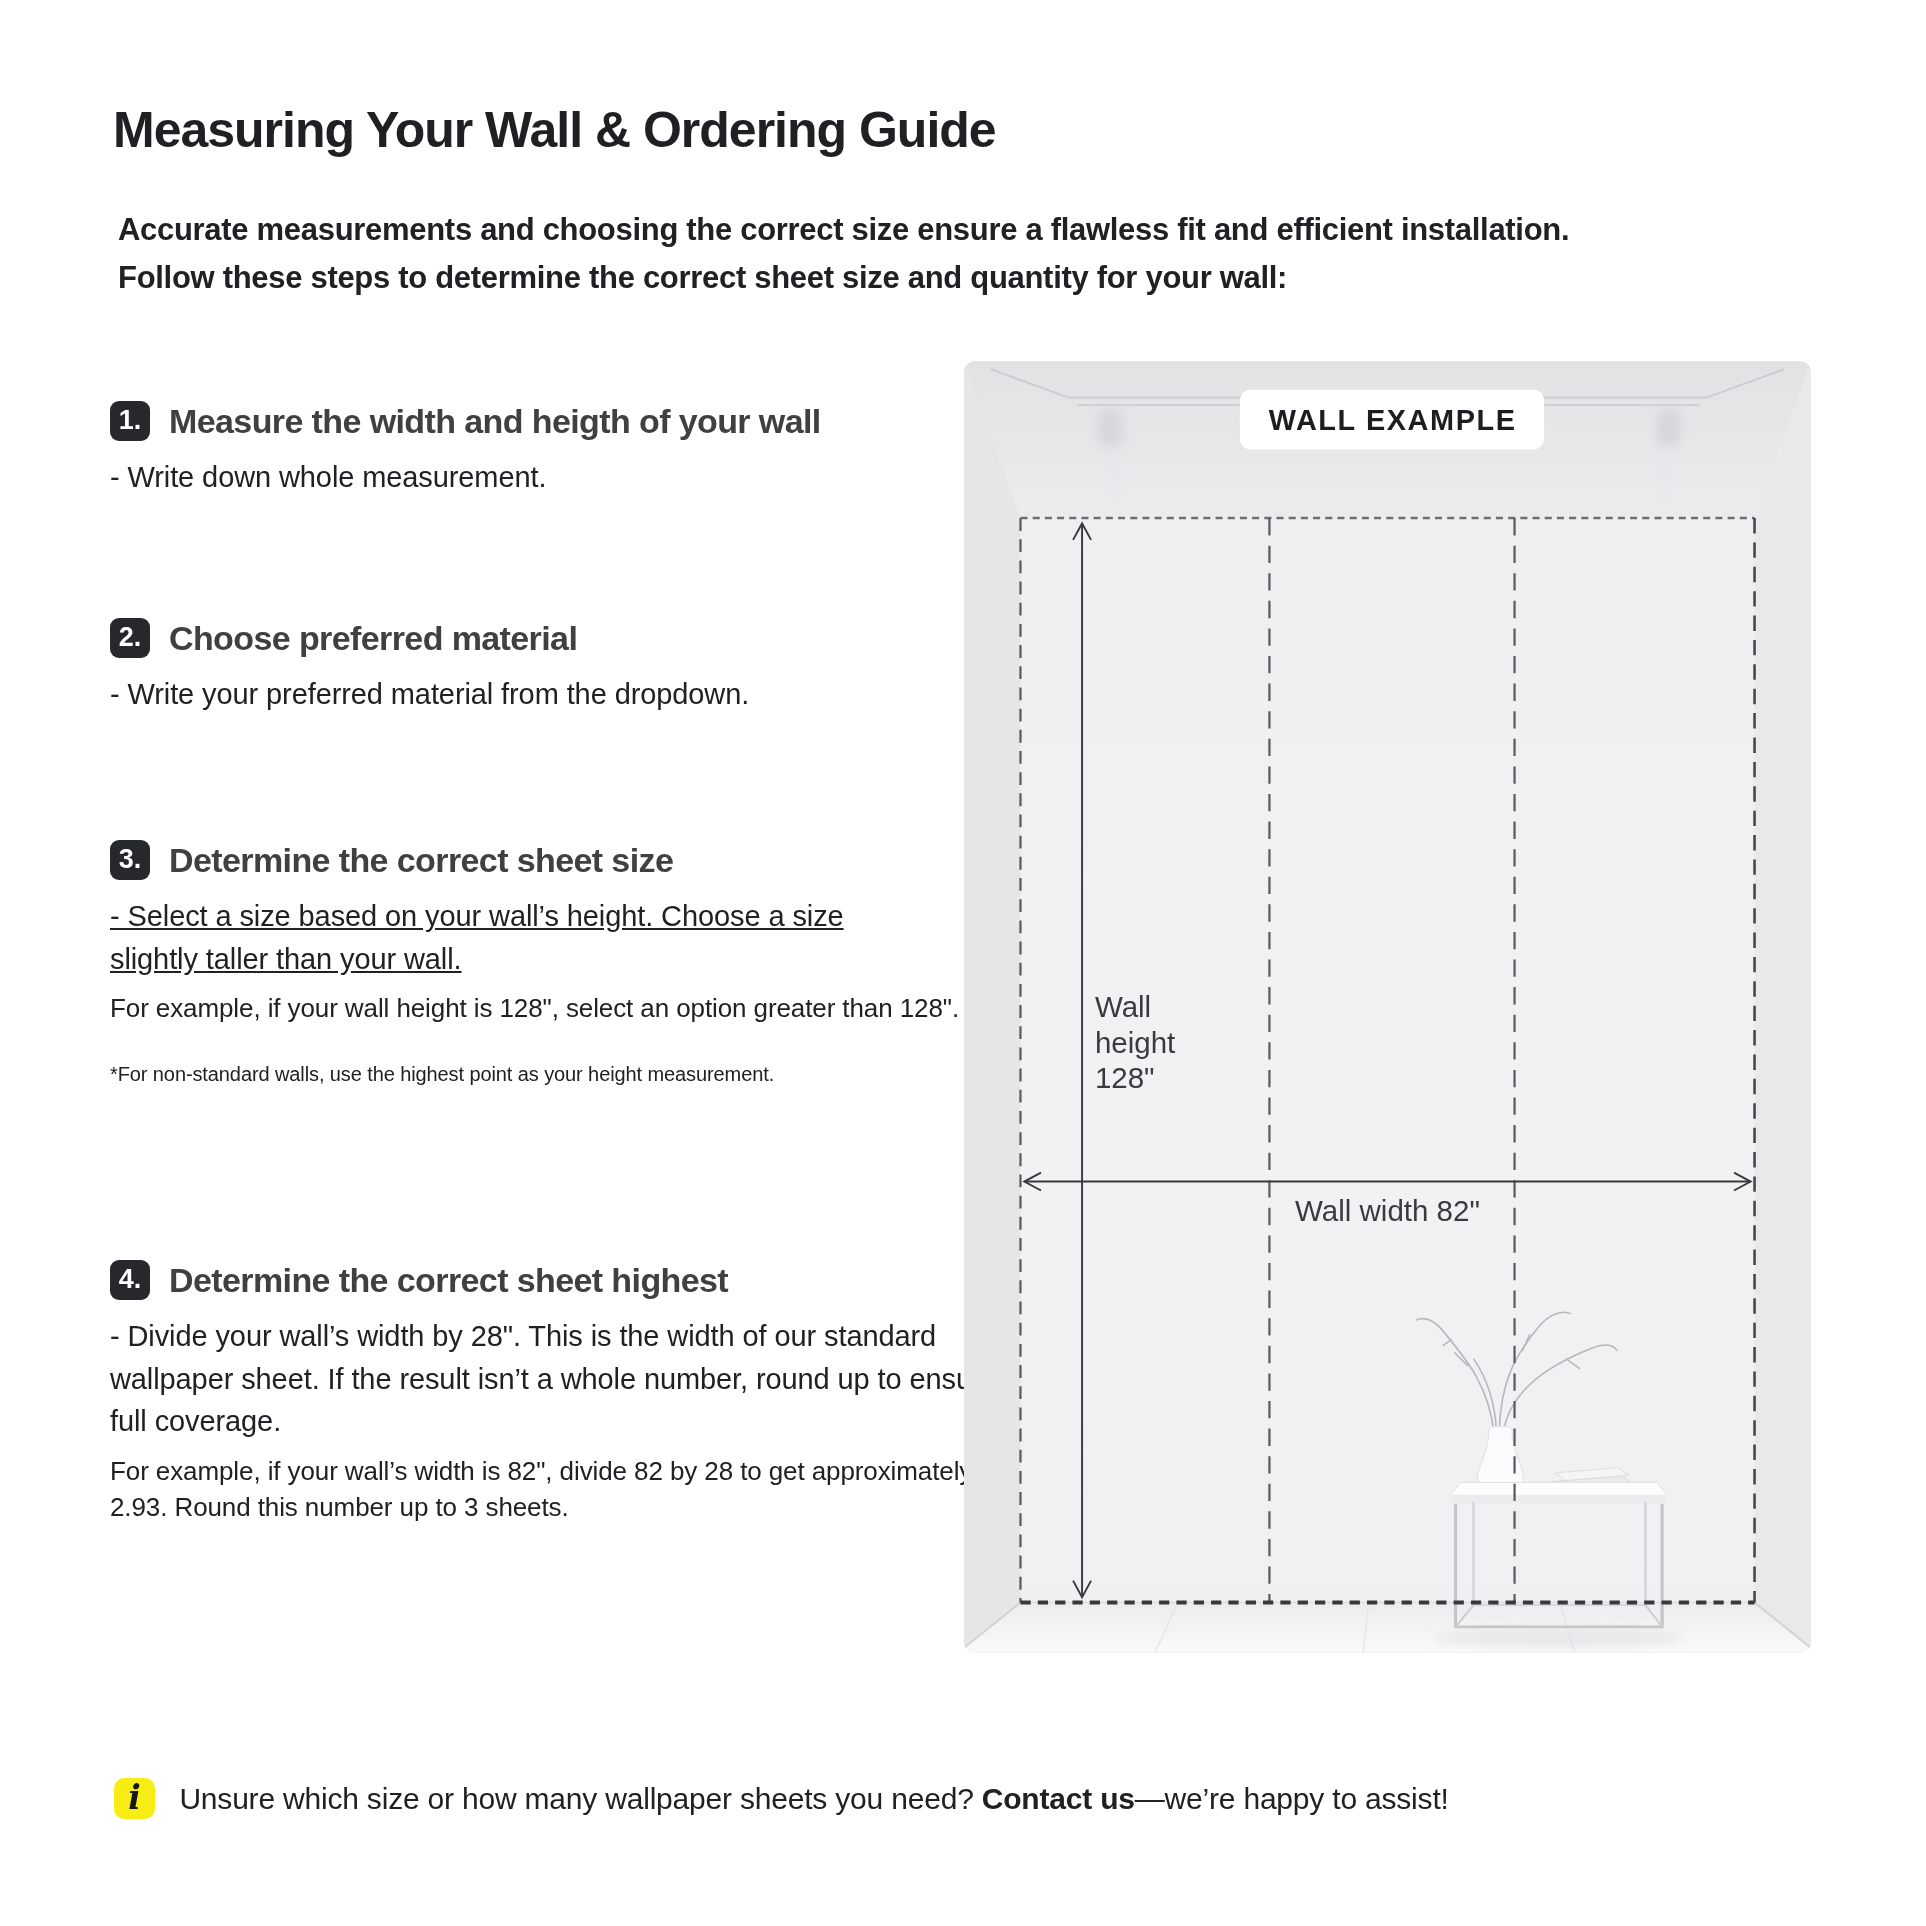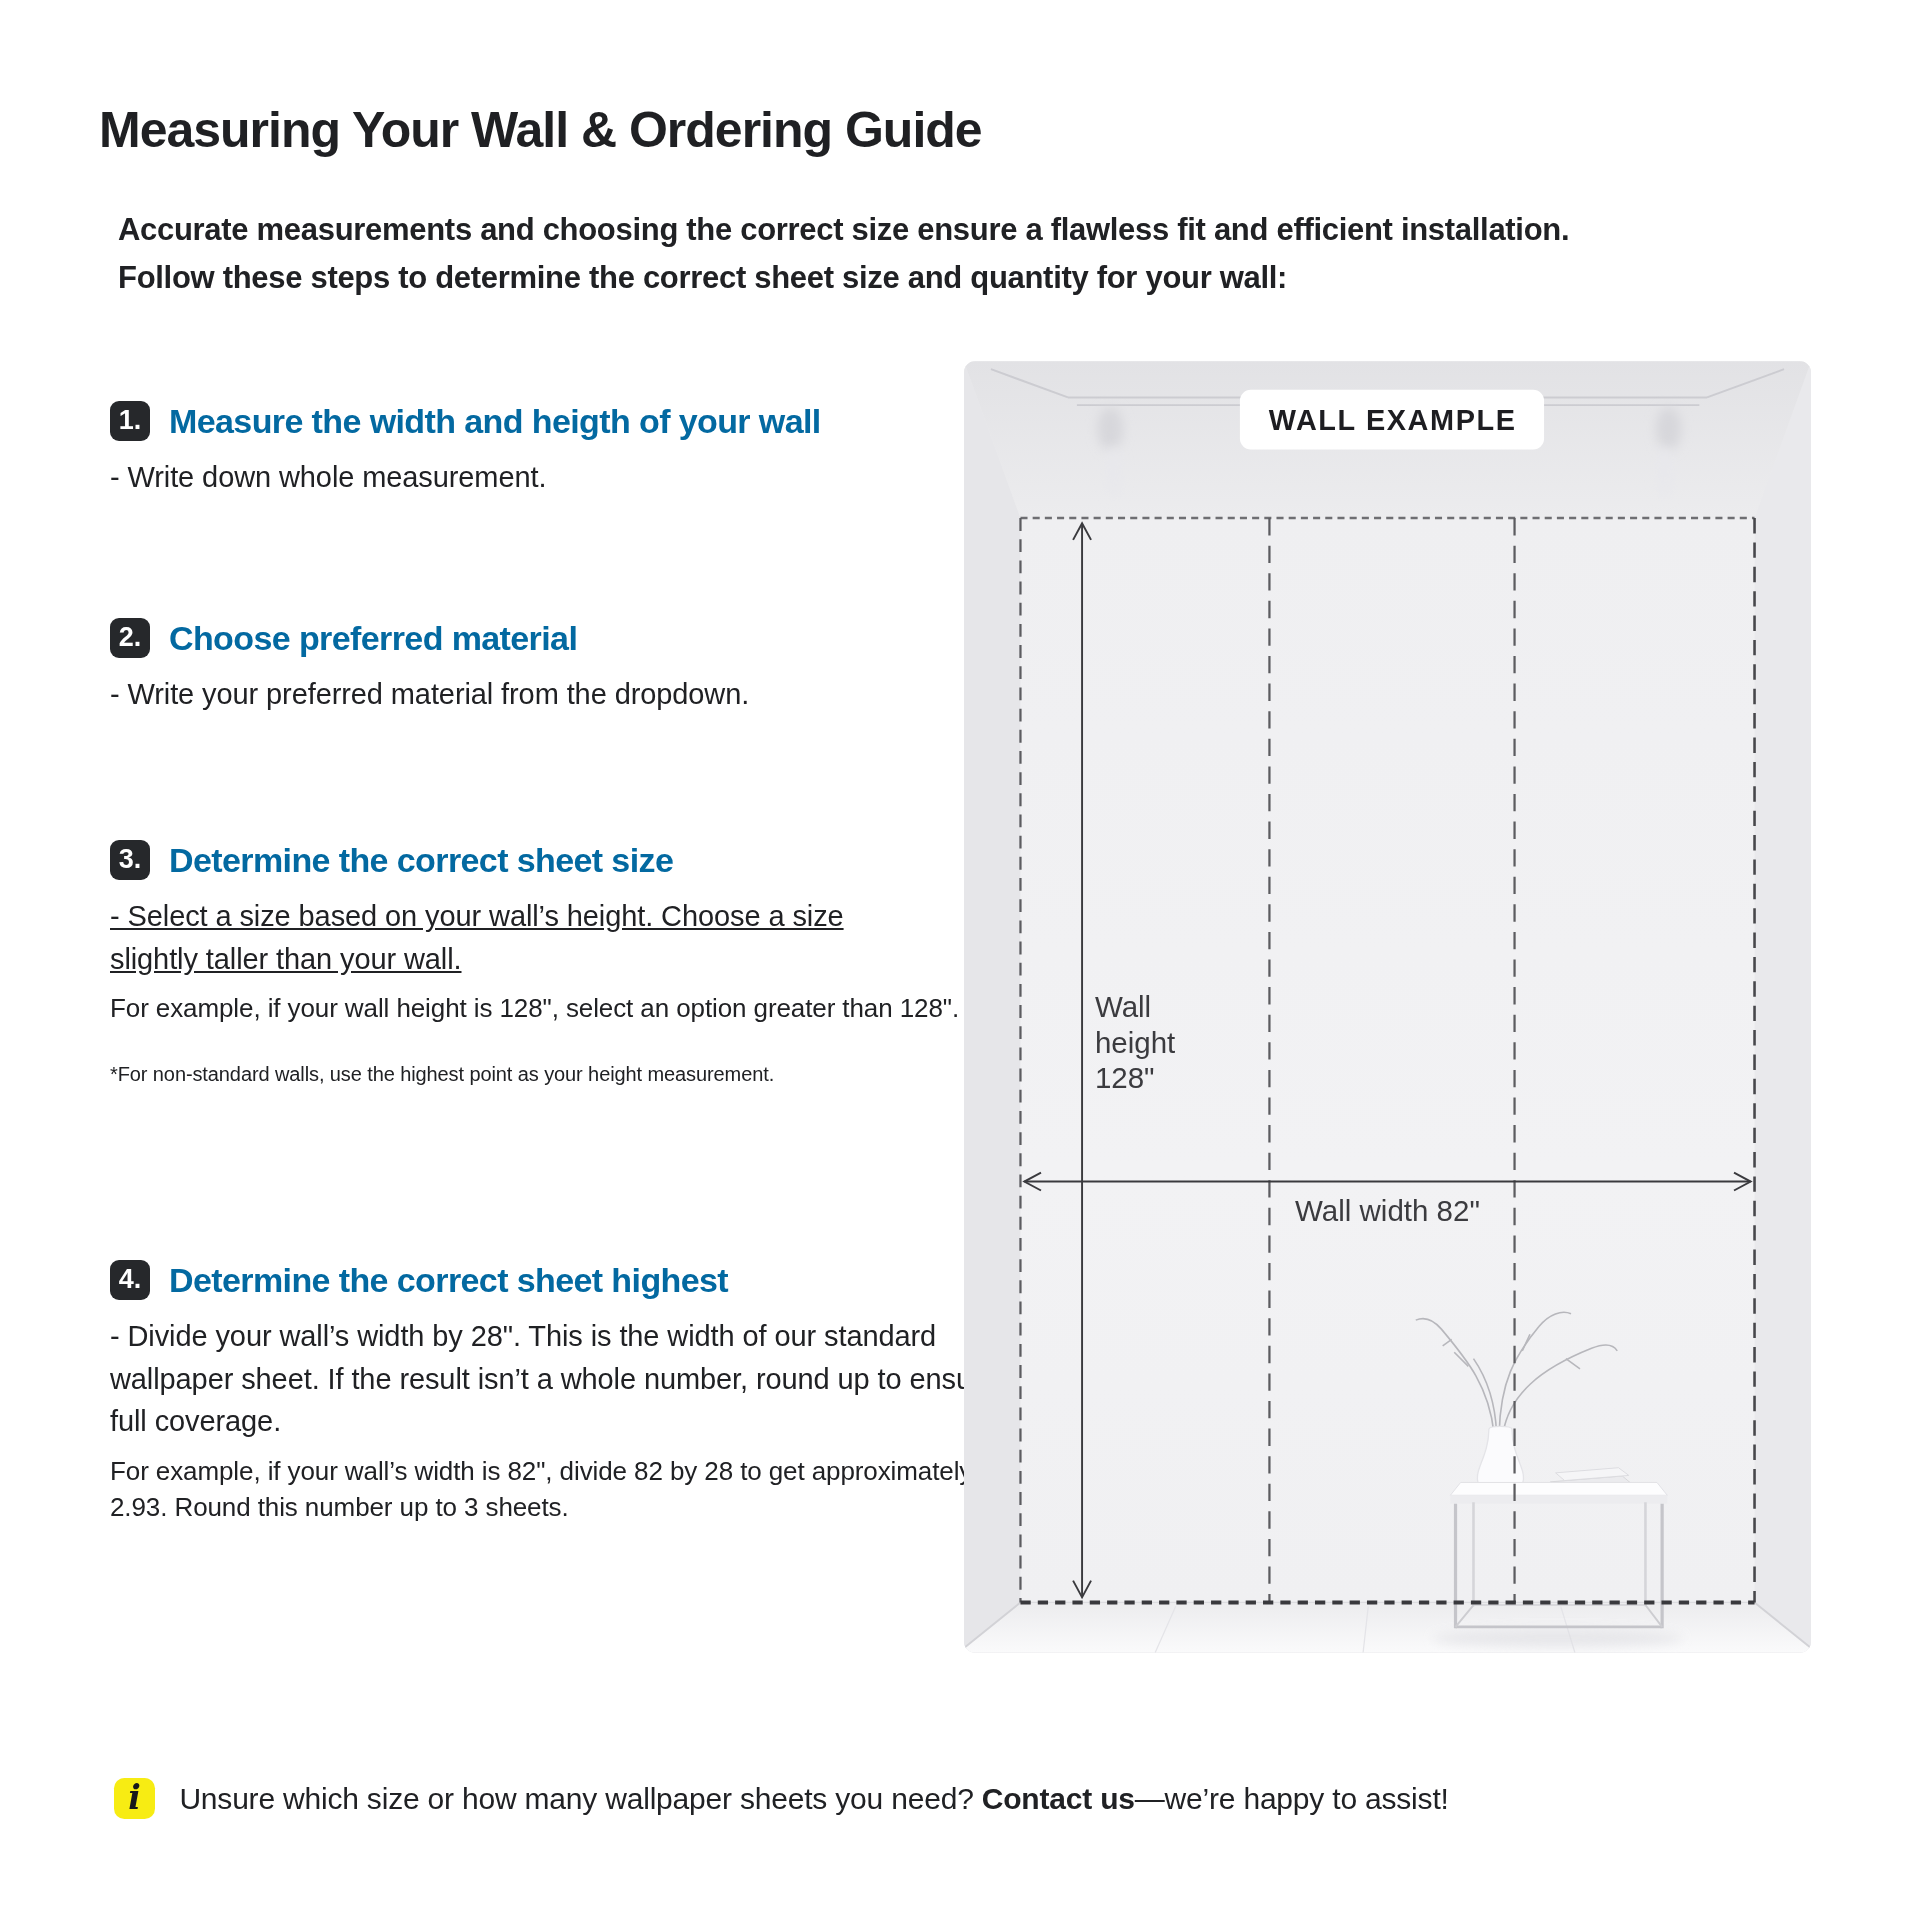--- a/index.html
+++ b/index.html
@@ -2,37 +2,37 @@
 <html style="font-size:10.3px"><head>
 <meta charset="utf-8">
 <style>
   html,body{margin:0;padding:0;}
   body{
     width:1926px;height:1926px;position:relative;overflow:hidden;
     background:#ffffff;color:#202124;
     font-family:"Liberation Sans","DejaVu Sans",sans-serif;
   }
   .page-title{
-    position:absolute;left:99px;top:101px;margin:0;
+    position:absolute;left:113px;top:101px;margin:0;
     font-size:50px;font-weight:700;letter-spacing:-1px;color:#1f2023;
   }
   .intro{
     position:absolute;left:110px;top:198px;margin:8px;width:1746px;
     font-size:31px;font-weight:700;line-height:1.56;letter-spacing:-0.3px;color:#202124;
   }
   .intro span{display:block;}
   .step{position:absolute;left:110px;width:899px;}
   .step-head{display:flex;align-items:center;gap:19px;}
   .badge{
     width:40px;height:40px;flex:none;box-sizing:border-box;
     background:#26282b;border-radius:9px;color:#ffffff;
     font-size:27px;font-weight:700;
     display:flex;align-items:center;justify-content:center;padding-bottom:1.9px;
   }
-  .step-title{margin:0;font-size:34px;font-weight:700;letter-spacing:-0.6px;color:#0369a1;}
+  .step-title{margin:0;font-size:34px;font-weight:700;letter-spacing:-0.6px;color:#404040;}
   .step-body{margin:15.4px 0 0 0;font-size:29px;line-height:1.46;letter-spacing:-0.1px;color:#202124;}
   .step-example{margin:10.3px 0 0 0;font-size:26px;line-height:1.4;letter-spacing:-0.1px;color:#202124;}
   .step-footnote{margin:33px 0 0 0;font-size:20px;line-height:1.4;letter-spacing:-0.1px;color:#202124;}
   .w1230{max-width:790px;text-decoration:underline;} .w1395{max-width:896px;} .w1390{max-width:892px;} .w1290{max-width:828px;}
   .footer{position:absolute;left:114px;top:1778px;display:flex;align-items:center;gap:24.4px;}
   .info-icon{
     width:41px;height:41px;flex:none;border-radius:10.3px;background:#F7EC13;
     display:flex;align-items:center;justify-content:center;
     font-family:"DejaVu Serif","Liberation Serif",serif;font-style:italic;font-weight:700;
     font-size:33px;color:#17171a;padding-bottom:2.6px;box-sizing:border-box;

